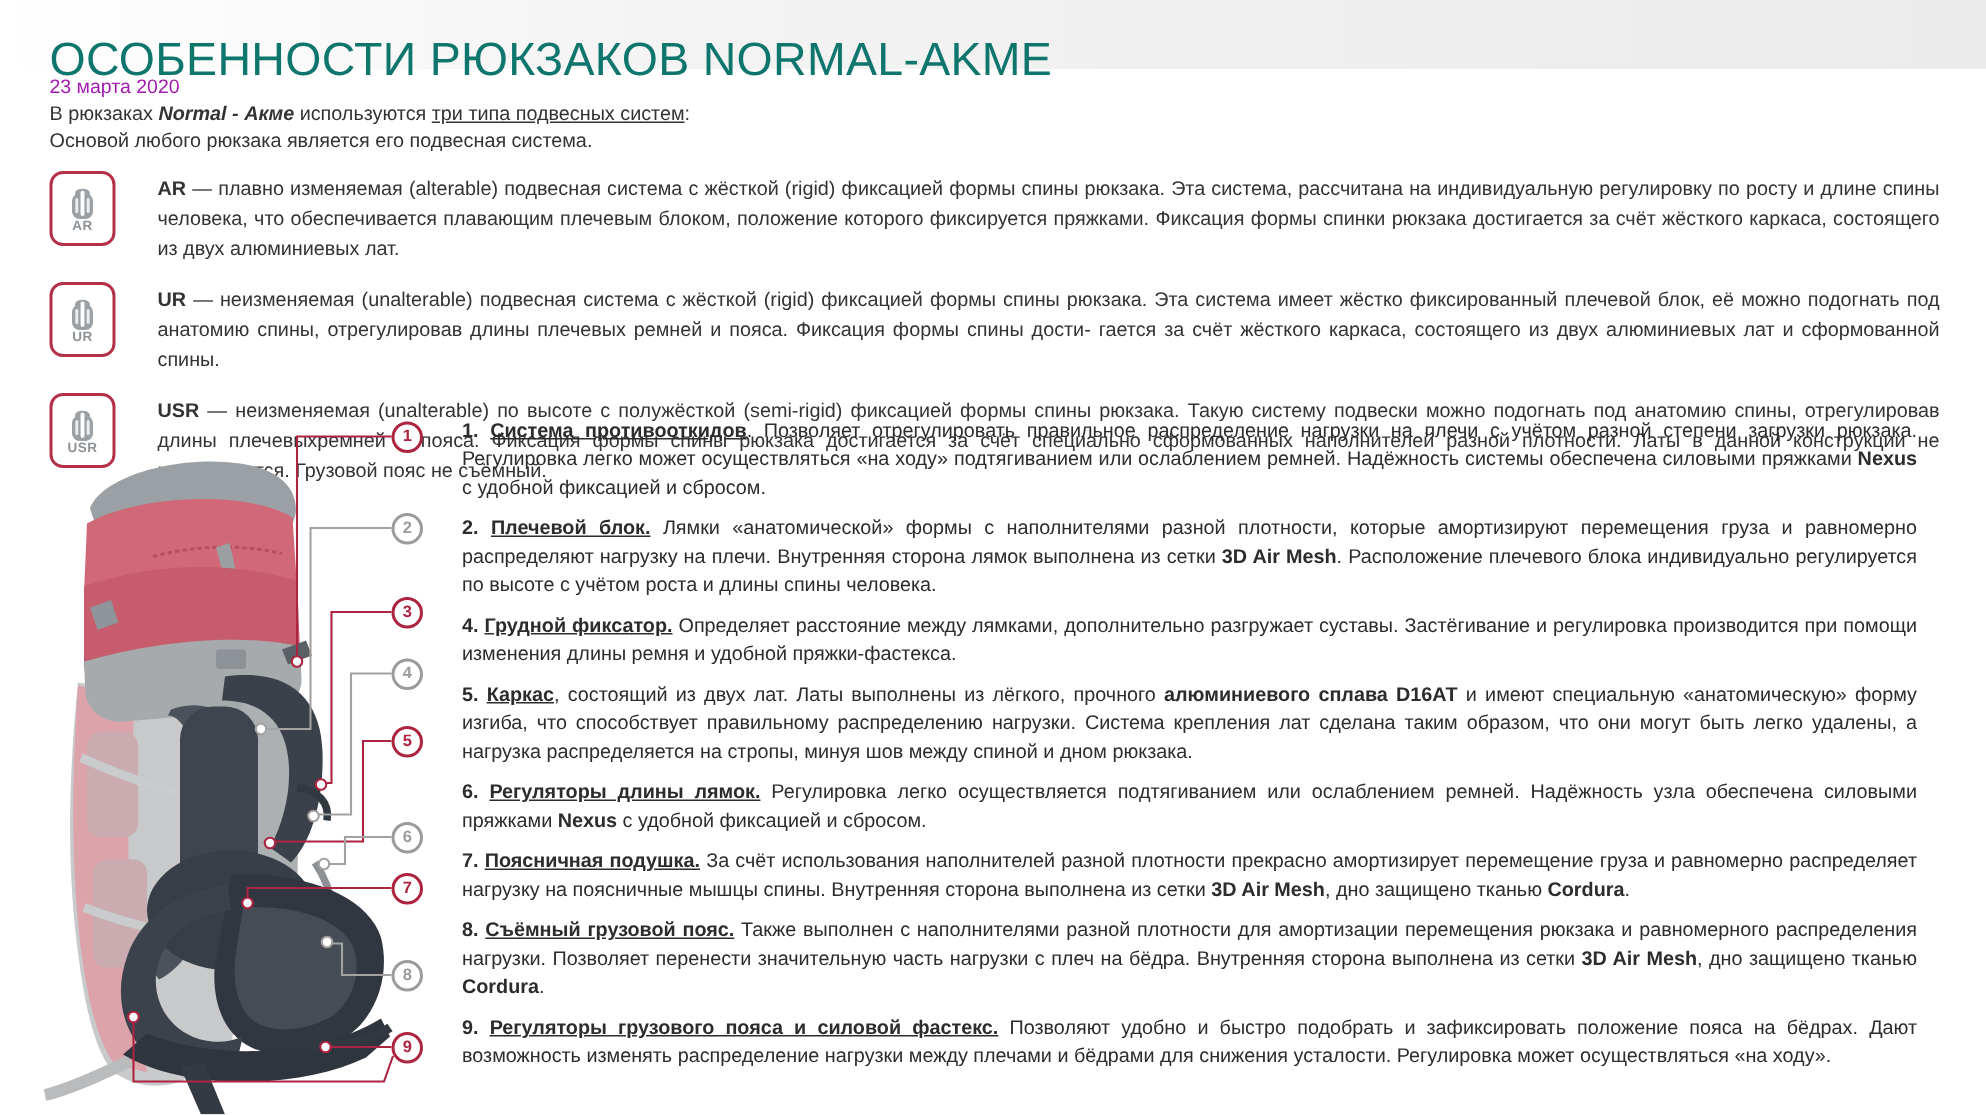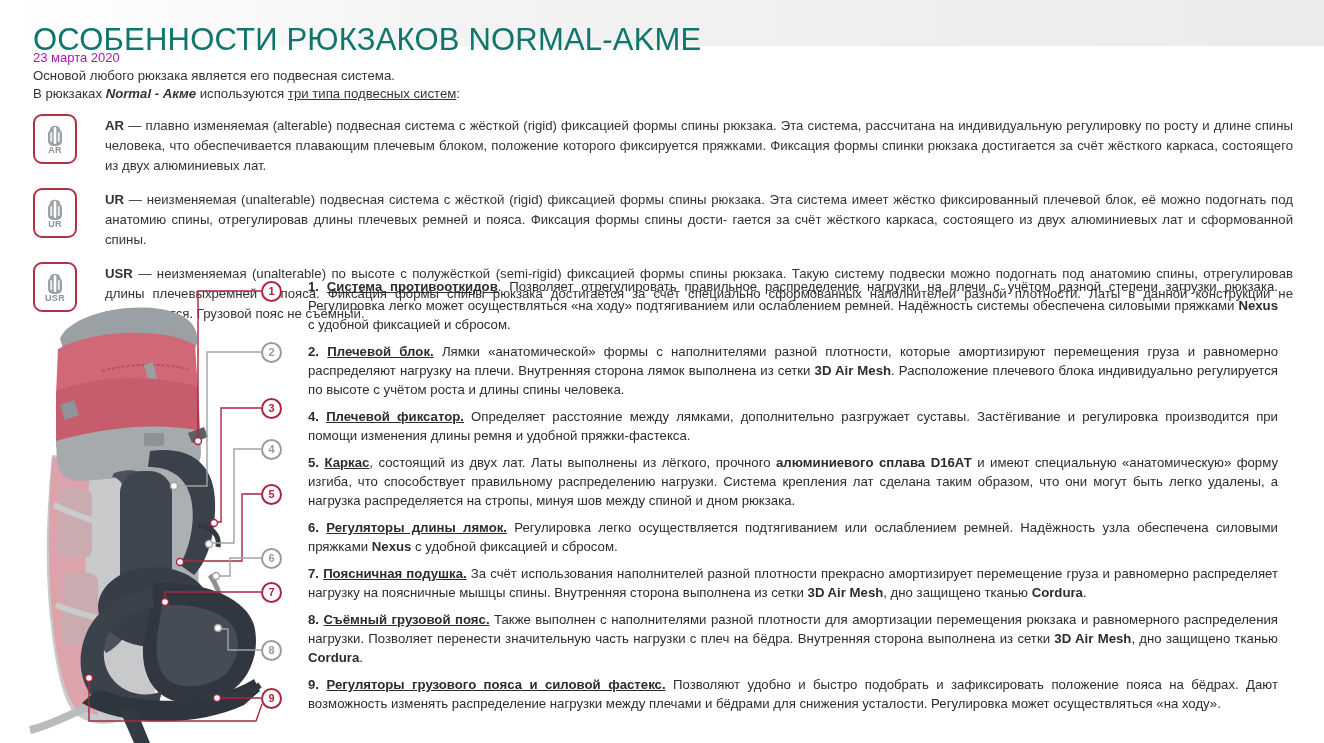--- a/index.html
+++ b/index.html
@@ -61,22 +61,22 @@
   .callout-circle.tone-grey{border-color:#9b9b9b;color:#9b9b9b;}
 </style>
 </head>
 <body>
 
 <div class="header-band"></div>
 <h1 class="page-title">ОСОБЕННОСТИ РЮКЗАКОВ NORMAL-AKME</h1>
 <div class="date">23 марта 2020</div>
 
 <div class="intro">
+  <p><span>В рюкзаках </span><span style="font-weight: 700; font-style: italic;">Normal - Акме</span><span> используются </span><span style="text-decoration: underline;">три типа подвесных систем</span><span>:</span></p>
   <p><span>Основой любого рюкзака является его подвесная система.</span></p>
-  <p><span>В рюкзаках </span><span style="font-weight: 700; font-style: italic;">Normal - Акме</span><span> используются </span><span style="text-decoration: underline;">три типа подвесных систем</span><span>:</span></p>
 </div>
 
 <div class="systems">
   <div class="sys-row">
     <div class="sys-icon">
       <span class="glyph">
         <svg width="22" height="26" viewBox="0 0 22 26">
           <ellipse cx="11" cy="5" rx="5" ry="3.2" fill="#9aa0a4"></ellipse>
           <rect x="4" y="5" width="14" height="17" rx="5" fill="#9aa0a4"></rect>
           <rect x="9.7" y="3" width="2.6" height="17" rx="1.3" fill="#ffffff"></rect>
@@ -191,19 +191,19 @@
   <div class="callout-circle tone-red" style="left:259px;top:209px">5</div>
   <div class="callout-circle tone-grey" style="left:259px;top:273px">6</div>
   <div class="callout-circle tone-red" style="left:259px;top:307px">7</div>
   <div class="callout-circle tone-grey" style="left:259px;top:365px">8</div>
   <div class="callout-circle tone-red" style="left:259px;top:413px">9</div>
 </div>
 
 <div class="features">
   <p class="feature"><span style="font-weight: 700;">1. </span><span style="font-weight: 700; text-decoration: underline;">Система противооткидов</span><span>. Позволяет отрегулировать правильное распределение нагрузки на плечи с учётом разной степени загрузки рюкзака.  Регулировка легко может осуществляться «на ходу» подтягиванием или ослаблением ремней. Надёжность системы обеспечена силовыми пряжками </span><span style="font-weight: 700;">Nexus</span><span> с удобной фиксацией и сбросом.</span></p>
   <p class="feature"><span style="font-weight: 700;">2. </span><span style="font-weight: 700; text-decoration: underline;">Плечевой блок.</span><span> Лямки «анатомической» формы с наполнителями разной  плотности, которые амортизируют перемещения груза и равномерно распределяют нагрузку на плечи.  Внутренняя сторона лямок выполнена из сетки </span><span style="font-weight: 700;">3D Air Mesh</span><span>. Расположение плечевого блока индивидуально регулируется по высоте с учётом роста и длины спины человека.</span></p>
-  <p class="feature"><span style="font-weight: 700;">4. </span><span style="font-weight: 700; text-decoration: underline;">Плечевой фиксатор.</span><span>  Определяет  расстояние  между  лямками, дополнительно разгружает суставы.  Застёгивание и регулировка производится при помощи изменения длины ремня и удобной пряжки-фастекса.</span></p>
+  <p class="feature"><span style="font-weight: 700;">4. </span><span style="font-weight: 700; text-decoration: underline;">Грудной фиксатор.</span><span>  Определяет  расстояние  между  лямками, дополнительно разгружает суставы.  Застёгивание и регулировка производится при помощи изменения длины ремня и удобной пряжки-фастекса.</span></p>
   <p class="feature"><span style="font-weight: 700;">5. </span><span style="font-weight: 700; text-decoration: underline;">Каркас</span><span>, состоящий из двух лат. Латы выполнены из лёгкого, прочного </span><span style="font-weight: 700;">алюминиевого сплава D16АТ</span><span> и имеют специальную «анатомическую»  форму изгиба, что способствует правильному распределению нагрузки. Система  крепления лат сделана таким образом, что они могут быть легко удалены, а нагрузка распределяется на стропы, минуя шов между спиной и дном рюкзака.</span></p>
   <p class="feature"><span style="font-weight: 700;">6. </span><span style="font-weight: 700; text-decoration: underline;">Регуляторы длины лямок.</span><span> Регулировка легко осуществляется подтягиванием или ослаблением ремней. Надёжность узла обеспечена силовыми пряжками </span><span style="font-weight: 700;">Nexus</span><span> с удобной  фиксацией и сбросом.</span></p>
   <p class="feature"><span style="font-weight: 700;">7. </span><span style="font-weight: 700; text-decoration: underline;">Поясничная подушка.</span><span> За счёт использования наполнителей разной плотности прекрасно амортизирует перемещение груза и равномерно распределяет нагрузку на поясничные мышцы спины. Внутренняя сторона выполнена из сетки </span><span style="font-weight: 700;">3D Air Mesh</span><span>, дно защищено тканью </span><span style="font-weight: 700;">Cordura</span><span>.</span></p>
   <p class="feature"><span style="font-weight: 700;">8. </span><span style="font-weight: 700; text-decoration: underline;">Съёмный  грузовой пояс.</span><span> Также выполнен с наполнителями разной плотности для амортизации перемещения рюкзака и равномерного распределения нагрузки. Позволяет перенести значительную часть  нагрузки с плеч на бёдра. Внутренняя сторона выполнена из сетки </span><span style="font-weight: 700;">3D Air Mesh</span><span>, дно защищено тканью </span><span style="font-weight: 700;">Cordura</span><span>.</span></p>
   <p class="feature"><span style="font-weight: 700;">9. </span><span style="font-weight: 700; text-decoration: underline;">Регуляторы  грузового пояса и силовой фастекс.</span><span> Позволяют удобно и быстро подобрать и зафиксировать положение пояса на бёдрах. Дают возможность изменять распределение нагрузки между  плечами и бёдрами для снижения усталости. Регулировка может осуществляться «на ходу».</span></p>
 </div>
 
 </body></html>

